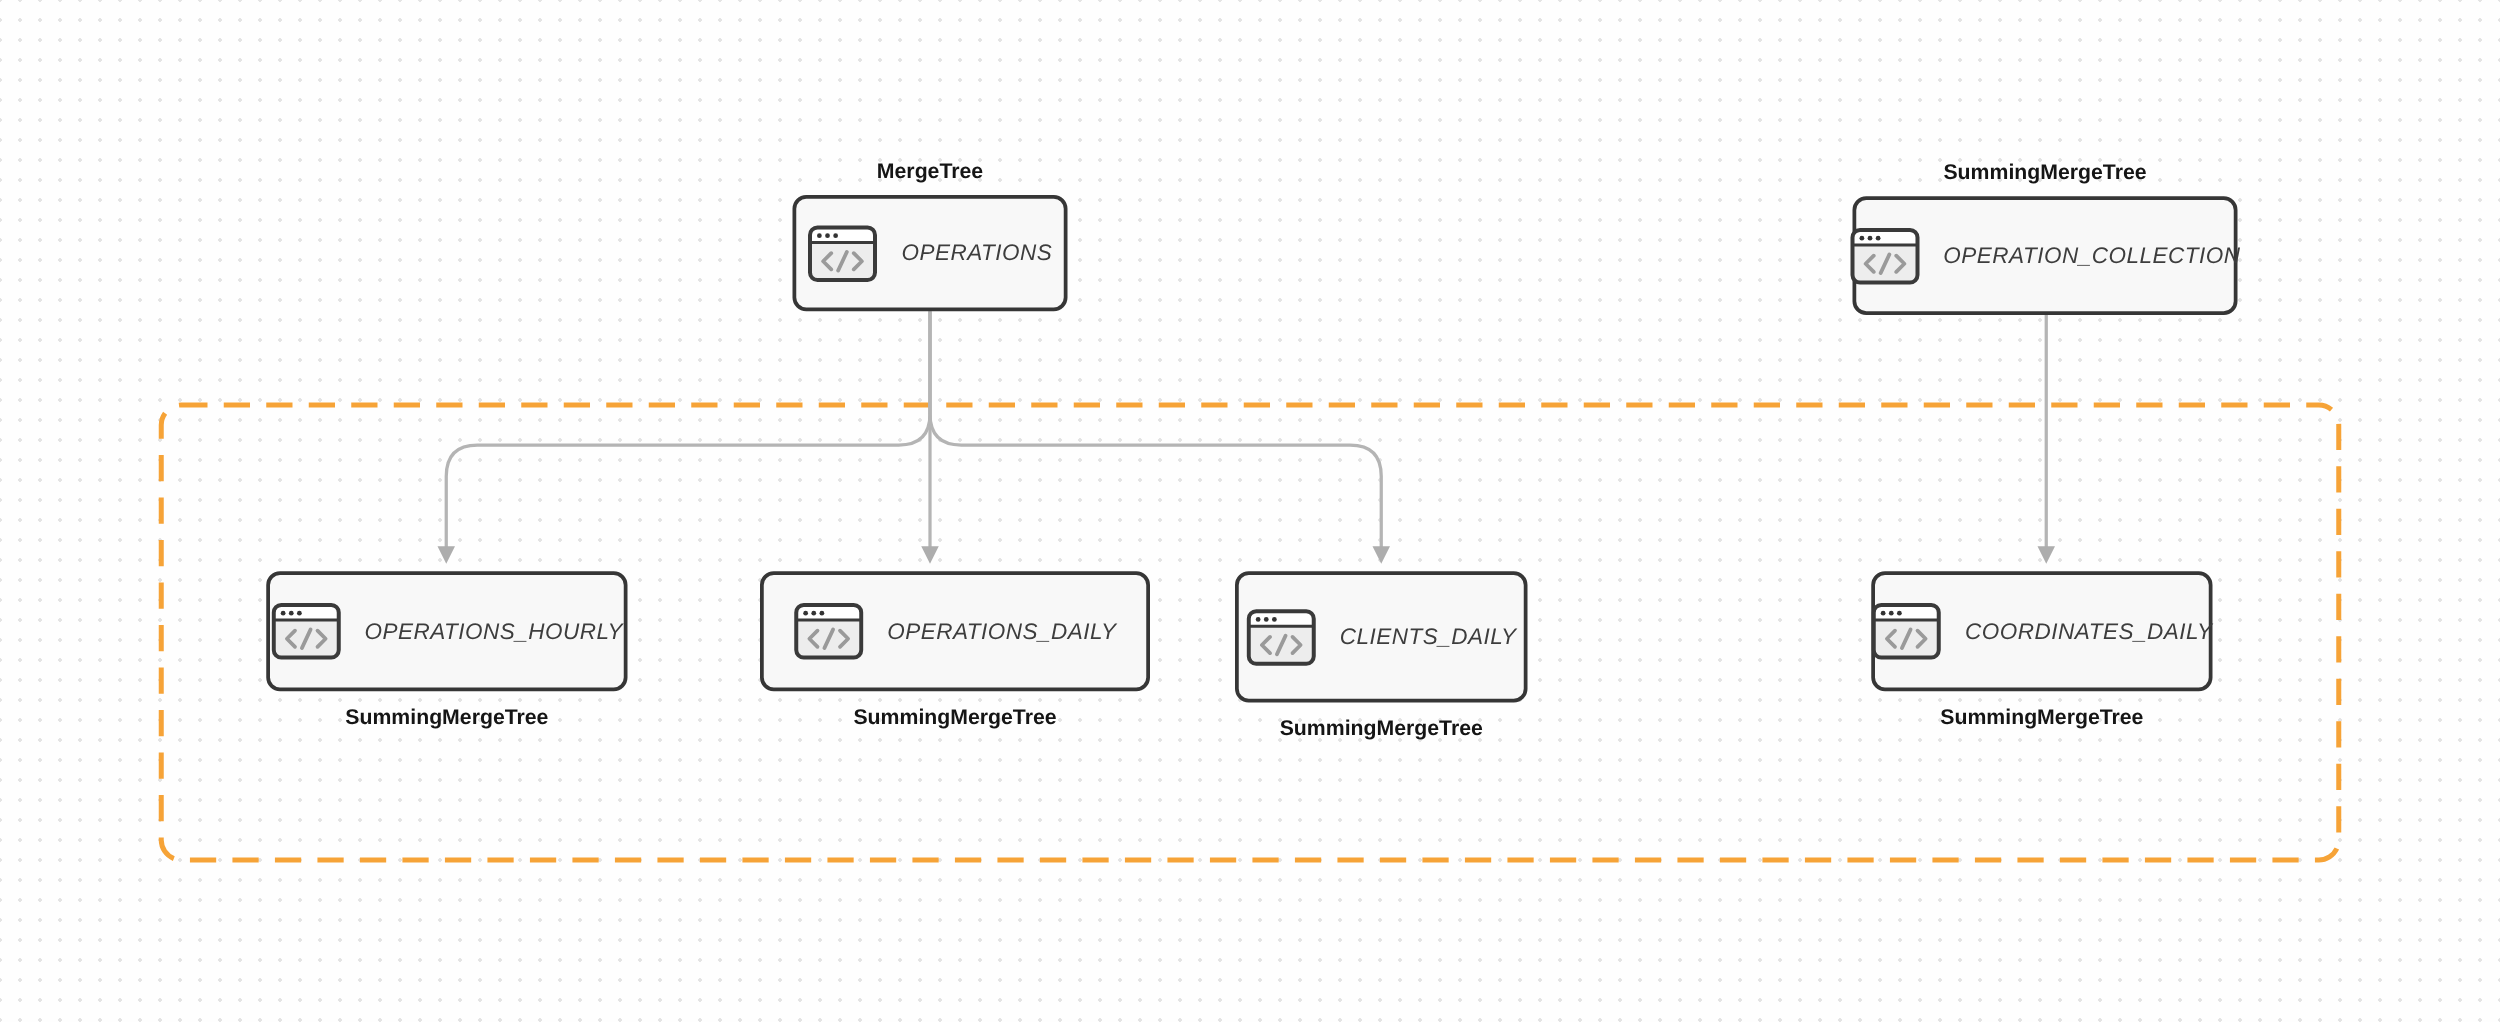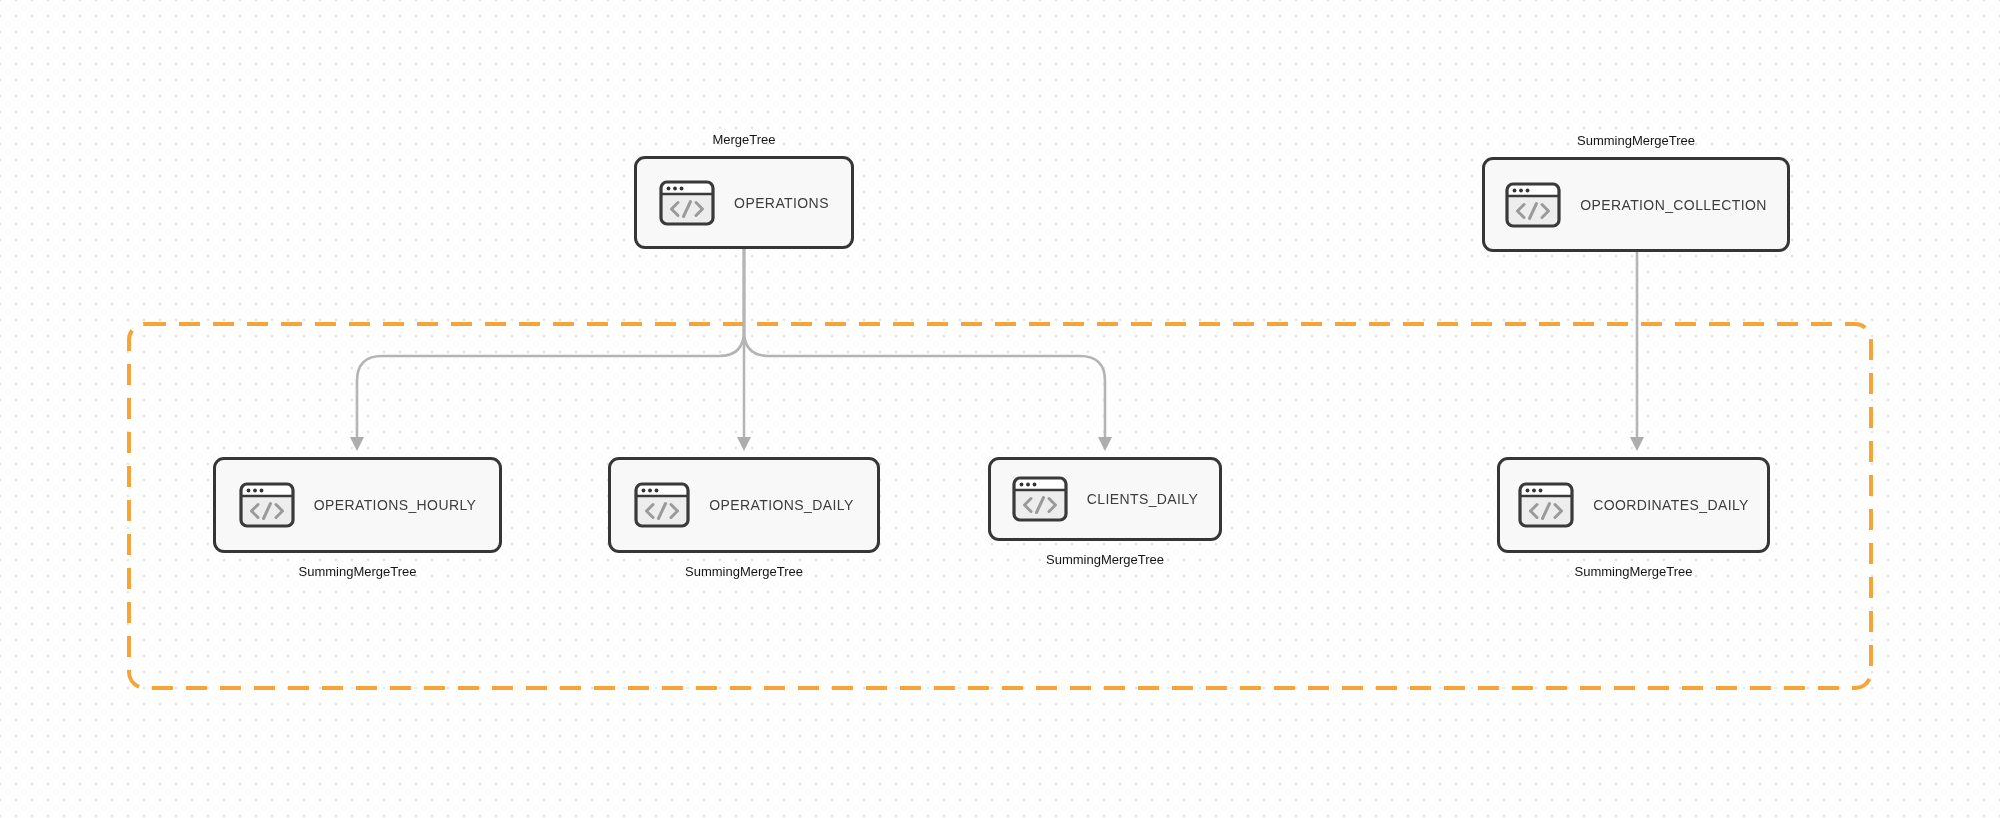--- a/index.html
+++ b/index.html
@@ -42,33 +42,34 @@
     gap: 19px;
     padding: 0 12px;
   }
   .node-icon {
     flex: 0 0 auto;
     width: 56px;
     height: 46px;
     display: block;
   }
   .node-title {
-    font-size: 14px;
+    font-style: italic;
+    font-size: 18px;
     letter-spacing: 0.4px;
     color: #3d3d3d;
     white-space: nowrap;
     text-align: right;
   }
   .engine-label {
     position: absolute;
     left: -100px;
     right: -100px;
     text-align: center;
-    font-size: 13px;
-    font-weight: 400;
+    font-size: 17px;
+    font-weight: 700;
     color: #151515;
     white-space: nowrap;
   }
   .engine-label.top    { bottom: calc(100% + 9px); }
   .engine-label.bottom { top:  calc(100% + 11px); }
   .group-label {
     position: absolute;
     left: 1533px;
     top: 625px;
     width: 300px;
@@ -151,40 +152,40 @@
         <circle cx="22.5" cy="8.5" r="1.9" fill="#333"></circle>
         <polyline points="19,22.5 12.5,29 19,35.5" fill="none" stroke="#9a9a9a" stroke-width="3" stroke-linecap="round" stroke-linejoin="round"></polyline>
         <line x1="24.5" y1="36.5" x2="31.5" y2="21.5" stroke="#9a9a9a" stroke-width="3" stroke-linecap="round"></line>
         <polyline points="37,22.5 43.5,29 37,35.5" fill="none" stroke="#9a9a9a" stroke-width="3" stroke-linecap="round" stroke-linejoin="round"></polyline>
       </svg>
       <span class="node-title">OPERATIONS_HOURLY</span>
     </div>
     <div class="engine-label bottom">SummingMergeTree</div>
   </div>
 
-  <div class="node" style="left:608px; top:457px; width:272px; height:96px;">
+  <div class="node" style="left:608px; top:457px; width:272px; height:96px;padding-left:40px;">
     <div class="node-box">
       <svg class="node-icon" viewBox="0 0 56 46">
         <rect x="2" y="2" width="52" height="42" rx="6" fill="#ededed" stroke="none"></rect>
         <path d="M8 3.5 h40 a4.5 4.5 0 0 1 4.5 4.5 v5.5 h-49 v-5.5 a4.5 4.5 0 0 1 4.5 -4.5 z" fill="#ffffff"></path>
         <rect x="2" y="2" width="52" height="42" rx="6" fill="none" stroke="#3a3a3a" stroke-width="3.2"></rect>
         <line x1="3" y1="14" x2="53" y2="14" stroke="#3a3a3a" stroke-width="2.4"></line>
         <circle cx="9.5" cy="8.5" r="1.9" fill="#333"></circle>
         <circle cx="16" cy="8.5" r="1.9" fill="#333"></circle>
         <circle cx="22.5" cy="8.5" r="1.9" fill="#333"></circle>
         <polyline points="19,22.5 12.5,29 19,35.5" fill="none" stroke="#9a9a9a" stroke-width="3" stroke-linecap="round" stroke-linejoin="round"></polyline>
         <line x1="24.5" y1="36.5" x2="31.5" y2="21.5" stroke="#9a9a9a" stroke-width="3" stroke-linecap="round"></line>
         <polyline points="37,22.5 43.5,29 37,35.5" fill="none" stroke="#9a9a9a" stroke-width="3" stroke-linecap="round" stroke-linejoin="round"></polyline>
       </svg>
       <span class="node-title">OPERATIONS_DAILY</span>
     </div>
     <div class="engine-label bottom">SummingMergeTree</div>
   </div>
 
-  <div class="node" style="left:988px; top:457px; width:234px; height:84px;border-radius:25px;">
+  <div class="node" style="left:988px; top:457px; width:234px; height:105px;border-radius:25px;">
     <div class="node-box">
       <svg class="node-icon" viewBox="0 0 56 46">
         <rect x="2" y="2" width="52" height="42" rx="6" fill="#ededed" stroke="none"></rect>
         <path d="M8 3.5 h40 a4.5 4.5 0 0 1 4.5 4.5 v5.5 h-49 v-5.5 a4.5 4.5 0 0 1 4.5 -4.5 z" fill="#ffffff"></path>
         <rect x="2" y="2" width="52" height="42" rx="6" fill="none" stroke="#3a3a3a" stroke-width="3.2"></rect>
         <line x1="3" y1="14" x2="53" y2="14" stroke="#3a3a3a" stroke-width="2.4"></line>
         <circle cx="9.5" cy="8.5" r="1.9" fill="#333"></circle>
         <circle cx="16" cy="8.5" r="1.9" fill="#333"></circle>
         <circle cx="22.5" cy="8.5" r="1.9" fill="#333"></circle>
         <polyline points="19,22.5 12.5,29 19,35.5" fill="none" stroke="#9a9a9a" stroke-width="3" stroke-linecap="round" stroke-linejoin="round"></polyline>

